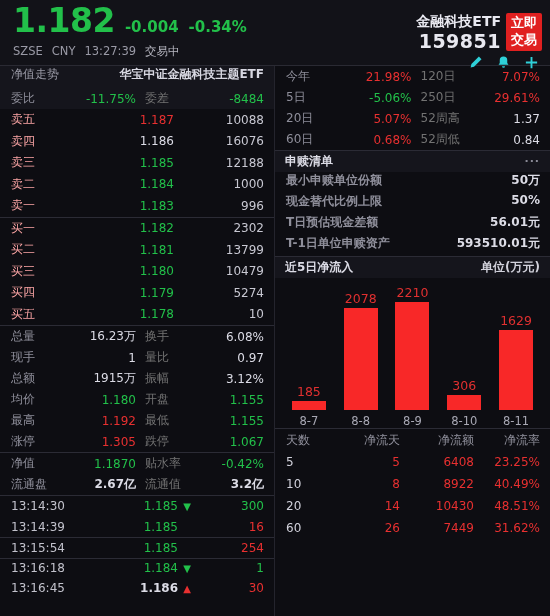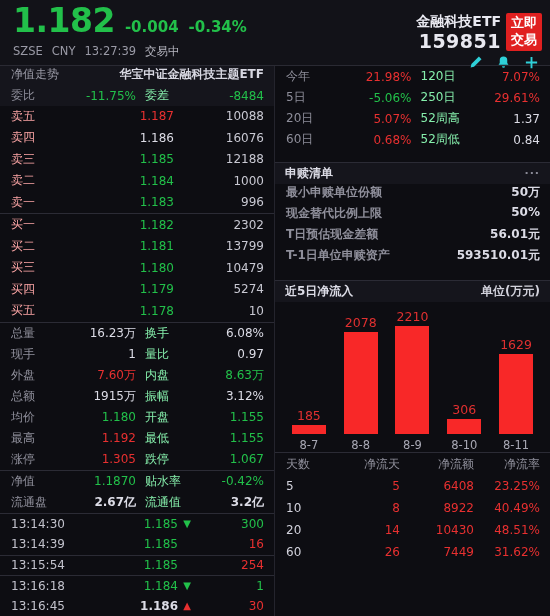--- a/index.html
+++ b/index.html
@@ -45,21 +45,21 @@
   .col-left { width: 275px; border-right: 1px solid #24242d; display: flex; flex-direction: column; }
   .col-right { width: 275px; display: flex; flex-direction: column; }
 
   
   .row2 {
     display: flex; align-items: center; height: 21px;
     padding: 0 10px 0 11px; font-size: 12px;
   }
   .row2 .lbl { color: #8f8f9b; flex: 0 0 48px; }
   .row2 .v1 { flex: 1 1 0; text-align: right; padding-right: 9px; }
-  .row2 .lbl2 { color: #86efac; flex: 0 0 42px; text-align: left; }
+  .row2 .lbl2 { color: #737373; flex: 0 0 42px; text-align: left; }
   .row2 .v2 { flex: 1 1 0; text-align: right; }
 
   .band { background: #15151c; }
   .sep-top { border-top: 1px solid #2b2b35; }
 
   
   .ob-row {
     display: flex; align-items: center; height: 21.5px;
     padding: 0 10px 0 11px; font-size: 12px;
   }
@@ -82,21 +82,20 @@
   .tick-row .t-time { flex: 0 0 78px; color: #c2c2cc; }
   .tick-row .t-px { flex: 1 1 0; text-align: right; padding-right: 2px; }
   .tick-row .t-arrow { flex: 0 0 14px; text-align: center; font-size: 10px; }
   .tick-row .t-vol { flex: 0 0 70px; text-align: right; }
 
   
   .sec-title {
     display: flex; align-items: center; height: 22px;
     padding: 0 10px 0 10px; font-size: 12px; font-weight: bold; color: #dcdce6;
     background: #15151c;
-    margin-top: 12px;
   }
   .sec-title .dots { margin-left: auto; color: #8a8a96; letter-spacing: 1px; font-size: 11px; }
   .sec-title .unit { margin-left: auto; font-weight: bold; color: #d2d2dc; }
 
   .kv-row {
     display: flex; align-items: flex-start; height: 21px;
     padding: 0 10px 0 11px; font-size: 12px; font-weight: bold;
   }
   .kv-row .k { color: #8f8f9b; }
   .kv-row .v { margin-left: auto; text-align: right; }
@@ -260,26 +259,20 @@
           <span class="lbl">总量</span>
           <span class="v1 flat">16.23万</span>
           <span class="lbl2">换手</span>
           <span class="v2 flat">6.08%</span>
         </div>
         <div class="row2">
           <span class="lbl">现手</span>
           <span class="v1 flat">1</span>
           <span class="lbl2">量比</span>
           <span class="v2 flat">0.97</span>
-        </div>
-        <div class="row2">
-          <span class="lbl">外盘</span>
-          <span class="v1 up">7.60万</span>
-          <span class="lbl2">内盘</span>
-          <span class="v2 down">8.63万</span>
         </div>
         <div class="row2">
           <span class="lbl">总额</span>
           <span class="v1 flat">1915万</span>
           <span class="lbl2">振幅</span>
           <span class="v2 flat">3.12%</span>
         </div>
         <div class="row2">
           <span class="lbl">均价</span>
           <span class="v1 down">1.180</span>

